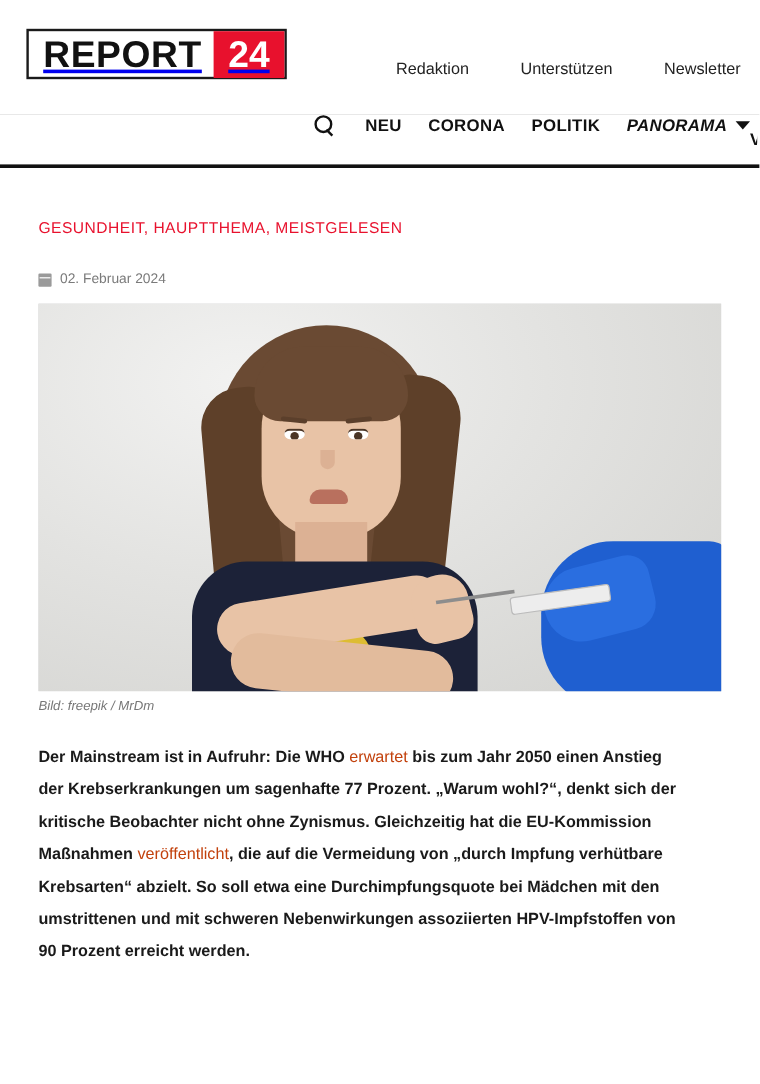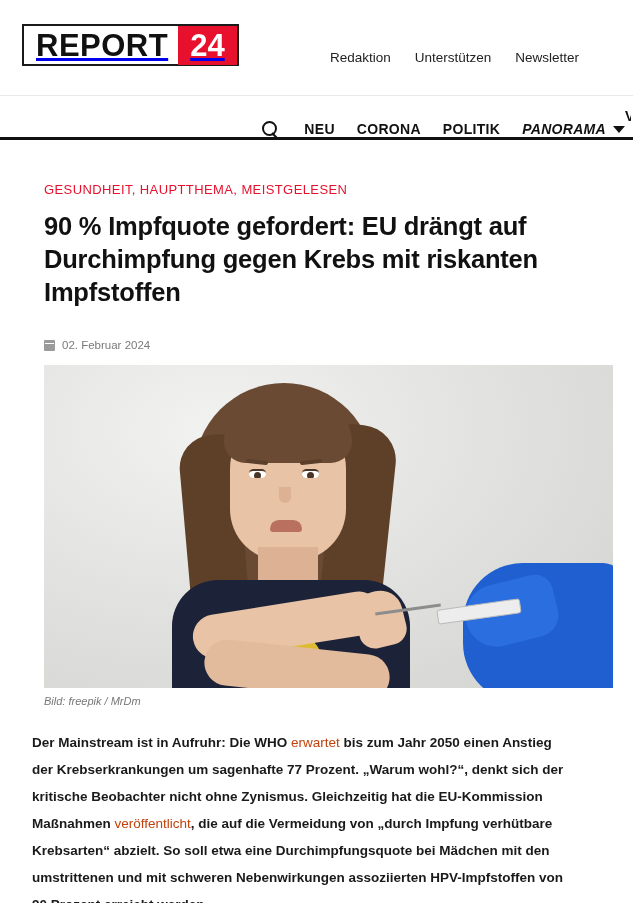--- a/index.html
+++ b/index.html
@@ -59,38 +59,38 @@
     font-size: 31px;
     padding: 4px 12px;
     line-height: 1;
   }
 
   .top-links {
     position: absolute;
     left: 330px;
     top: 50px;
     display: flex;
-    gap: 24px;
+    gap: 43px;
     font-size: 13.5px;
     color: #222222;
   }
   .top-links a {
     color: #222222;
     text-decoration: none;
     white-space: nowrap;
   }
 
   
   .navbar {
     position: relative;
     height: 44px;
     background: #ffffff;
     border-bottom: 3px solid #111111;
     display: flex;
-    align-items: flex-end;
+    align-items: flex-start;
     justify-content: flex-end;
     padding-right: 0px;
   }
   .nav-inner {
     display: flex;
     align-items: center;
     gap: 22px;
     padding-right: 8px;
   }
   .nav-item {
@@ -141,21 +141,21 @@
     font-size: 14px;
     font-weight: bold;
     color: #111;
     overflow: hidden;
     width: 6px;
     white-space: nowrap;
   }
 
   
   .article {
-    padding: 0 44px;
+    padding: 0 32px;
   }
   .cats {
     margin-top: 42px;
     font-size: 13px;
     letter-spacing: 0.4px;
     color: #e8112d;
     font-weight: 500;
   }
   .headline {
     margin-top: 13px;
@@ -414,21 +414,20 @@
         <span class="caret"></span>
       </a>
     </div>
     <div class="nav-edge">V</div>
   </div>
 
   <div class="article">
 
     <div class="cats">GESUNDHEIT, HAUPTTHEMA, MEISTGELESEN</div>
 
-    <h1 class="headline">90 % Impfquote gefordert: EU drängt auf Durchimpfung gegen Krebs mit riskanten Impfstoffen</h1>
 
     <div class="meta">
       <span class="cal-icon"></span>
       <span>02. Februar 2024</span>
     </div>
 
     <div class="figure">
       <div class="photo">
         <div class="photo-bg"></div>
         <div class="hair-back"></div>

